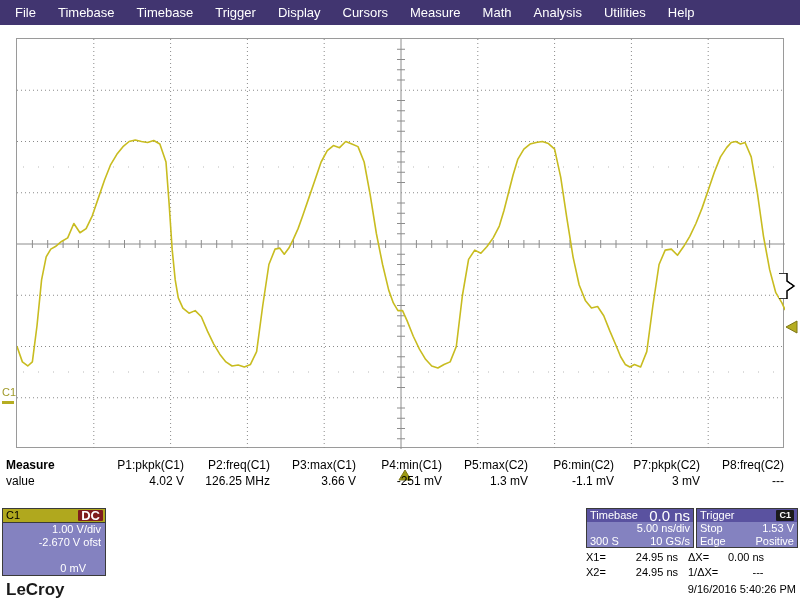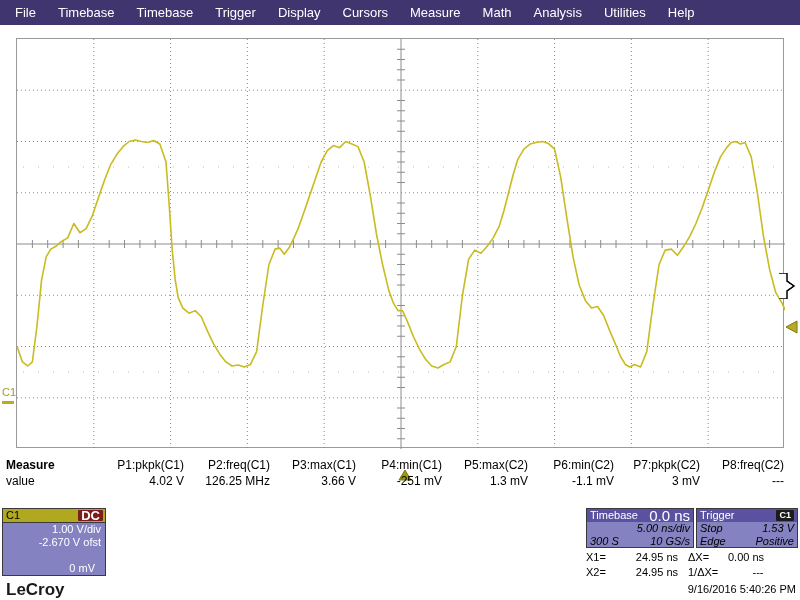--- a/index.html
+++ b/index.html
@@ -90,42 +90,42 @@
     border-radius:1px;
   }
   .c1box .l1,.c1box .l2{
     text-align:right;color:#ffffff;font-size:11px;line-height:13px;
     padding-right:4px;
   }
   .c1box .foot{
     position:absolute;left:0;bottom:0;width:100%;height:14px;
   }
   .c1box .foot .dy{position:absolute;left:3px;top:12px;color:#fff;font-size:11px;line-height:14px;}
-  .c1box .foot .dyv{position:absolute;right:10px;top:0;color:#fff;font-size:11px;line-height:14px;}
+  .c1box .foot .dyv{position:absolute;right:19px;top:0;color:#fff;font-size:11px;line-height:14px;}
 
   .logo{
     position:absolute;left:6px;top:580px;
     font-size:17px;font-weight:bold;color:#1a1a1a;
     letter-spacing:0px;
   }
 
   .tbbox{
     position:absolute;left:586px;top:508px;width:108px;height:40px;
     border:1px solid #3a3a3a;background:#8482c0;box-sizing:border-box;
   }
   .trbox{
     position:absolute;left:696px;top:508px;width:102px;height:40px;
     border:1px solid #3a3a3a;background:#8482c0;box-sizing:border-box;
   }
   .ibox-hdr{
     height:13px;background:#5a52a0;position:relative;color:#fff;
   }
   .ibox-hdr .lt{position:absolute;left:3px;top:0;font-size:11px;line-height:13px;}
   .ibox-hdr .rt{position:absolute;right:3px;top:0;font-size:15px;line-height:13px;}
-  .ibox-row{position:relative;height:13px;color:#000000;font-style:italic;}
+  .ibox-row{position:relative;height:13px;color:#ffffff;}
   .ibox-row .lt{position:absolute;left:3px;top:0;font-size:11px;line-height:13px;}
   .ibox-row .rt{position:absolute;right:3px;top:0;font-size:11px;line-height:13px;}
   .ch-badge{
     background:#1b1b1b;color:#fff;font-size:9px;font-weight:bold;
     padding:0 3px;border-radius:1px;position:absolute;right:3px;top:1px;line-height:11px;
   }
 
   
   .cursors{
     position:absolute;left:586px;top:551px;width:214px;height:46px;

